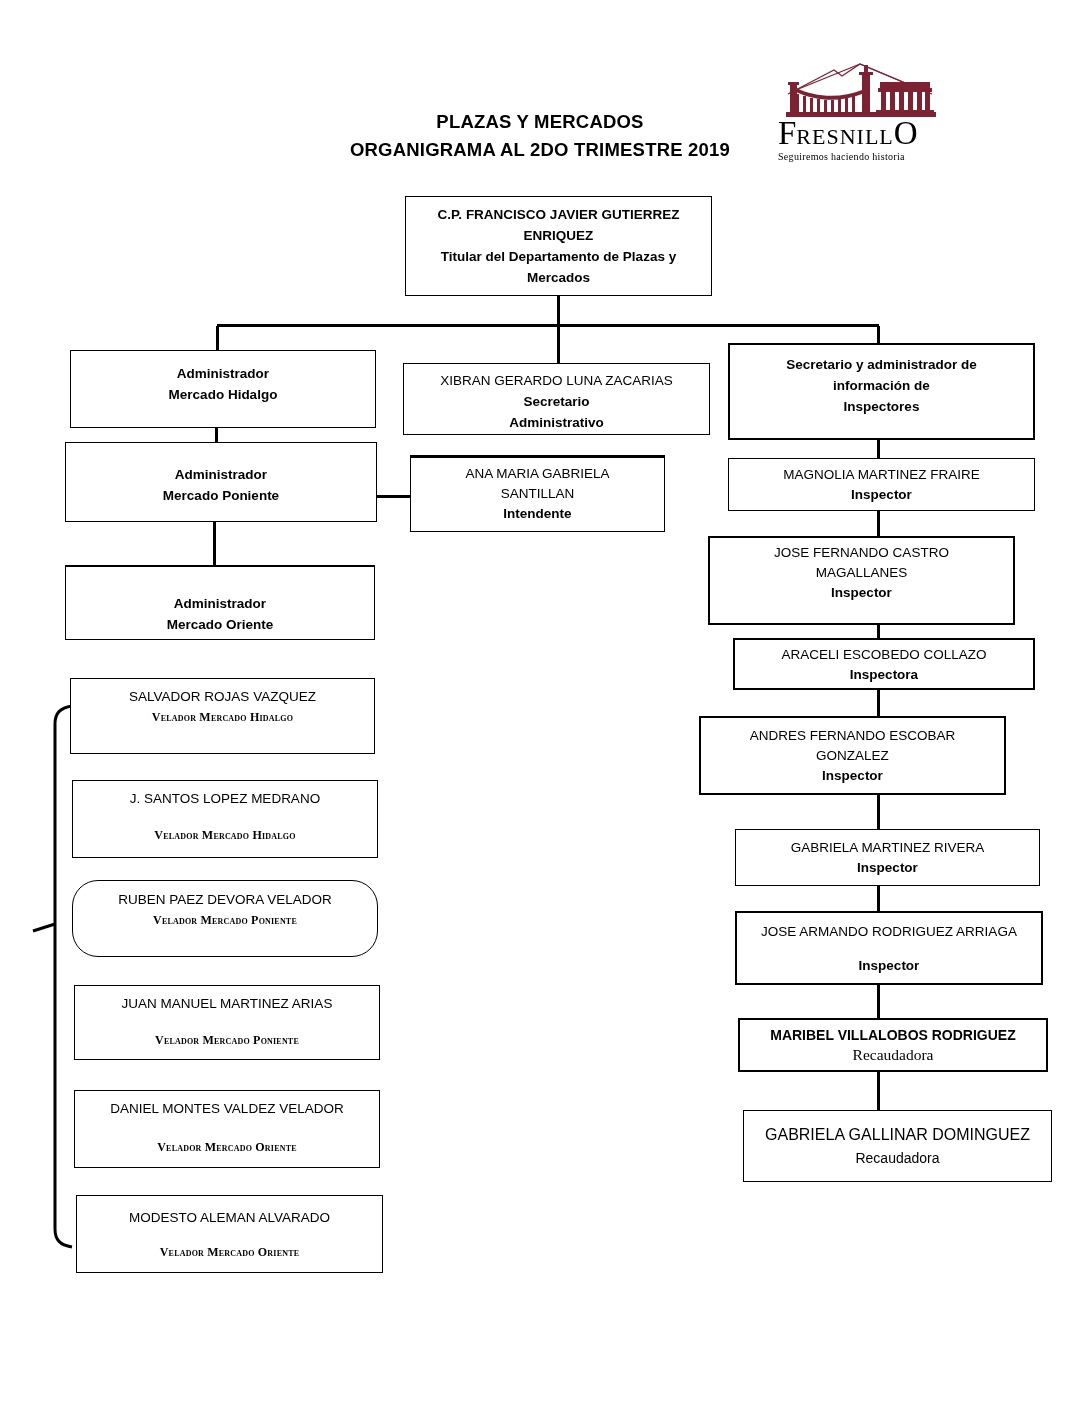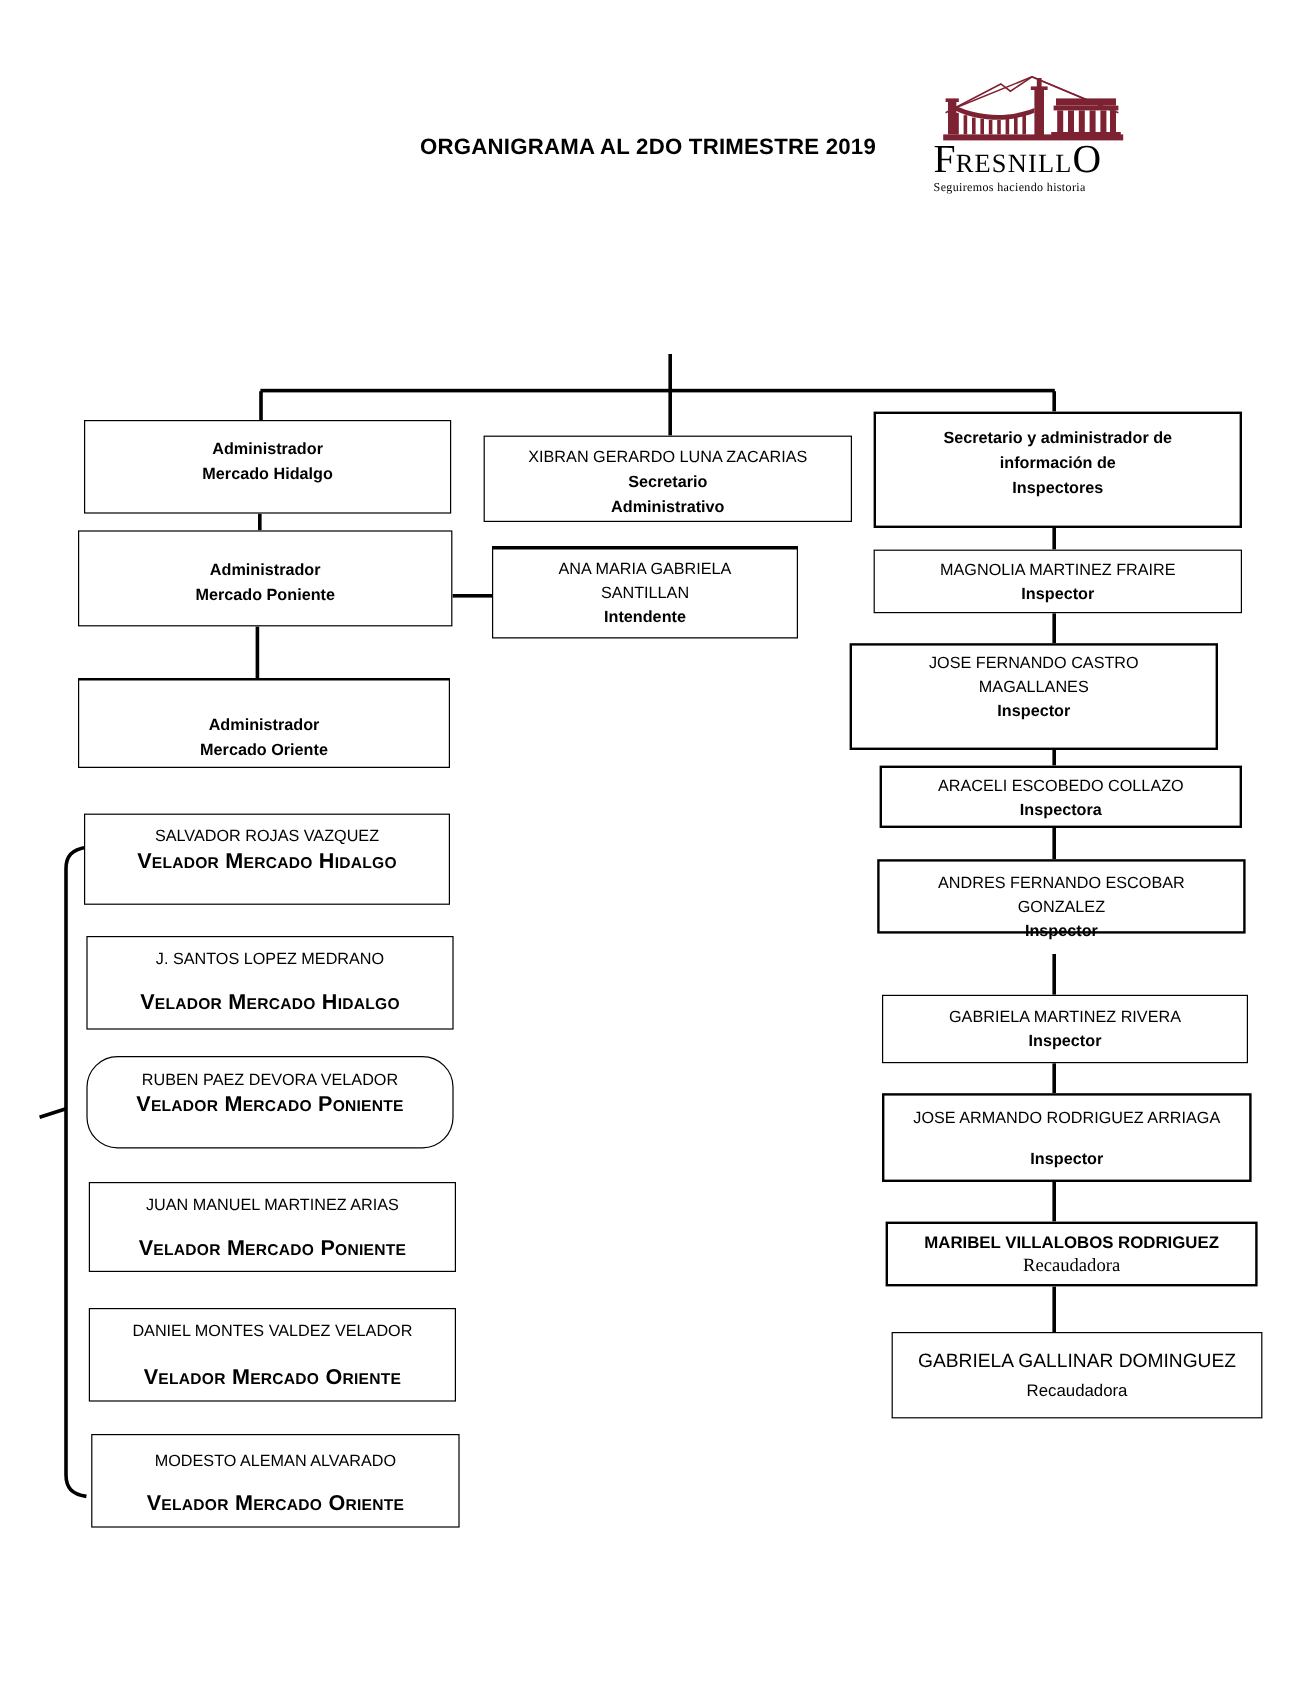--- a/index.html
+++ b/index.html
@@ -22,39 +22,40 @@
   .box{
     position:absolute;border:1.5px solid #000;background:#fff;box-sizing:border-box;
     text-align:center;font-size:13.5px;line-height:20px;
   }
   .b2{border-width:2px;}
   .bt3{border-top-width:3px;}
   .bt25{border-top-width:2.5px;}
   .bold{font-weight:bold;}
   .lh21{line-height:21px;}
   .role{font-weight:bold;}
-  .sc{font-variant:small-caps;font-weight:bold;font-size:18px;letter-spacing:.2px;}
+  .sc{font-variant:small-caps;font-weight:bold;font-size:12px;letter-spacing:.2px;font-family:Liberation Serif, serif;}
   .gap14{margin-top:14px;}
   .gap16{margin-top:16px;}
   .gap18{margin-top:18px;}
   .serif-role{font-family:"Liberation Serif",serif;font-weight:normal;font-size:15.5px;}
   .name14b{font-weight:bold;font-size:14px;}
   .name16{font-size:16px;line-height:24px;}
   .role-reg{font-weight:normal;font-size:14px;line-height:22px;}
   
   .vline{position:absolute;width:2.5px;background:#000;}
   .hline{position:absolute;height:2.5px;background:#000;}
   .bracket{position:absolute;left:25px;top:698px;}
 </style>
 </head>
 <body>
 
 <div class="canvas">
 
   <div class="title">
+    <div>PLAZAS Y MERCADOS</div>
     <div>ORGANIGRAMA AL 2DO TRIMESTRE 2019</div>
   </div>
 
   <div class="logo">
     <svg width="160" height="62" viewBox="0 0 160 62">
       <g stroke="#7d2232" stroke-width="1.3" fill="none">
         <polyline points="6,34 52,10 60,16 78,4 150,34"></polyline>
         <polyline points="78,4 14,30"></polyline>
         <polyline points="78,4 144,32"></polyline>
       </g>
@@ -105,20 +106,26 @@
   <div class="vline" style="left:877px;top:795px;height:34px;"></div>
   <div class="vline" style="left:877px;top:886px;height:25px;"></div>
   <div class="vline" style="left:877px;top:985px;height:33px;"></div>
   <div class="vline" style="left:877px;top:1072px;height:38px;"></div>
 
   <svg class="bracket" width="55" height="565" viewBox="0 0 55 565">
     <path d="M47,8 C35,10 30,15 30,26 L30,531 C30,542 35,547 47,549" stroke="#000" stroke-width="3" fill="none"></path>
     <path d="M30,226 L8,233" stroke="#000" stroke-width="3" fill="none"></path>
   </svg>
 
+  <div class="box lh21" style="left:405px;top:196px;width:307px;height:100px;padding-top:7px;">
+    <div class="bold">C.P. FRANCISCO JAVIER GUTIERREZ</div>
+    <div class="bold">ENRIQUEZ</div>
+    <div class="bold">Titular del Departamento de Plazas y</div>
+    <div class="bold">Mercados</div>
+  </div>
 
   <div class="box lh21" style="left:70px;top:350px;width:306px;height:78px;padding-top:12px;">
     <div class="bold">Administrador</div>
     <div class="bold">Mercado Hidalgo</div>
   </div>
 
   <div class="box lh21" style="left:403px;top:363px;width:307px;height:72px;padding-top:6px;">
     <div>XIBRAN GERARDO LUNA ZACARIAS</div>
     <div class="bold">Secretario</div>
     <div class="bold">Administrativo</div>
@@ -155,21 +162,21 @@
     <div>JOSE FERNANDO CASTRO</div>
     <div>MAGALLANES</div>
     <div class="role">Inspector</div>
   </div>
 
   <div class="box b2" style="left:733px;top:638px;width:302px;height:52px;padding-top:5px;">
     <div>ARACELI ESCOBEDO COLLAZO</div>
     <div class="role">Inspectora</div>
   </div>
 
-  <div class="box b2" style="left:731px;top:716px;width:307px;height:62px;padding-top:8px;">
+  <div class="box b2" style="left:699px;top:716px;width:307px;height:79px;padding-top:8px;">
     <div>ANDRES FERNANDO ESCOBAR</div>
     <div>GONZALEZ</div>
     <div class="role">Inspector</div>
   </div>
 
   <div class="box" style="left:735px;top:829px;width:305px;height:57px;padding-top:8px;">
     <div>GABRIELA MARTINEZ RIVERA</div>
     <div class="role">Inspector</div>
   </div>
 

